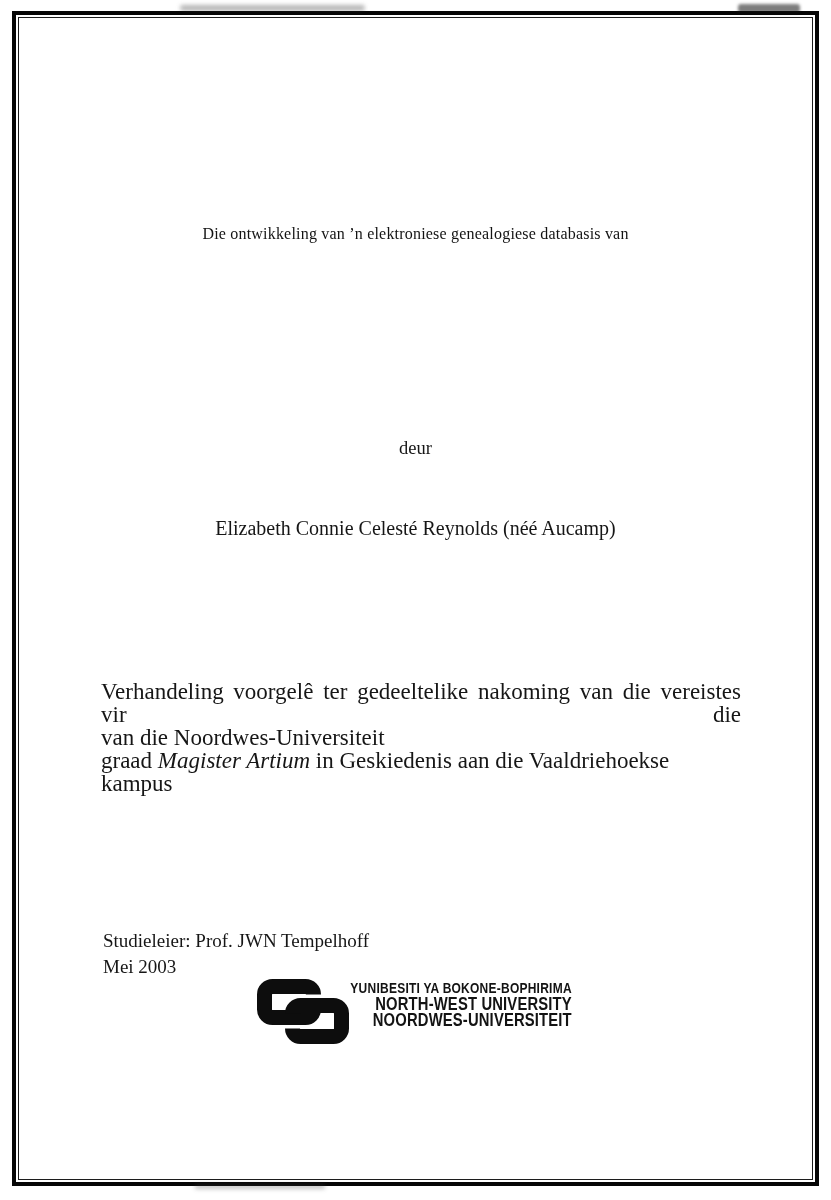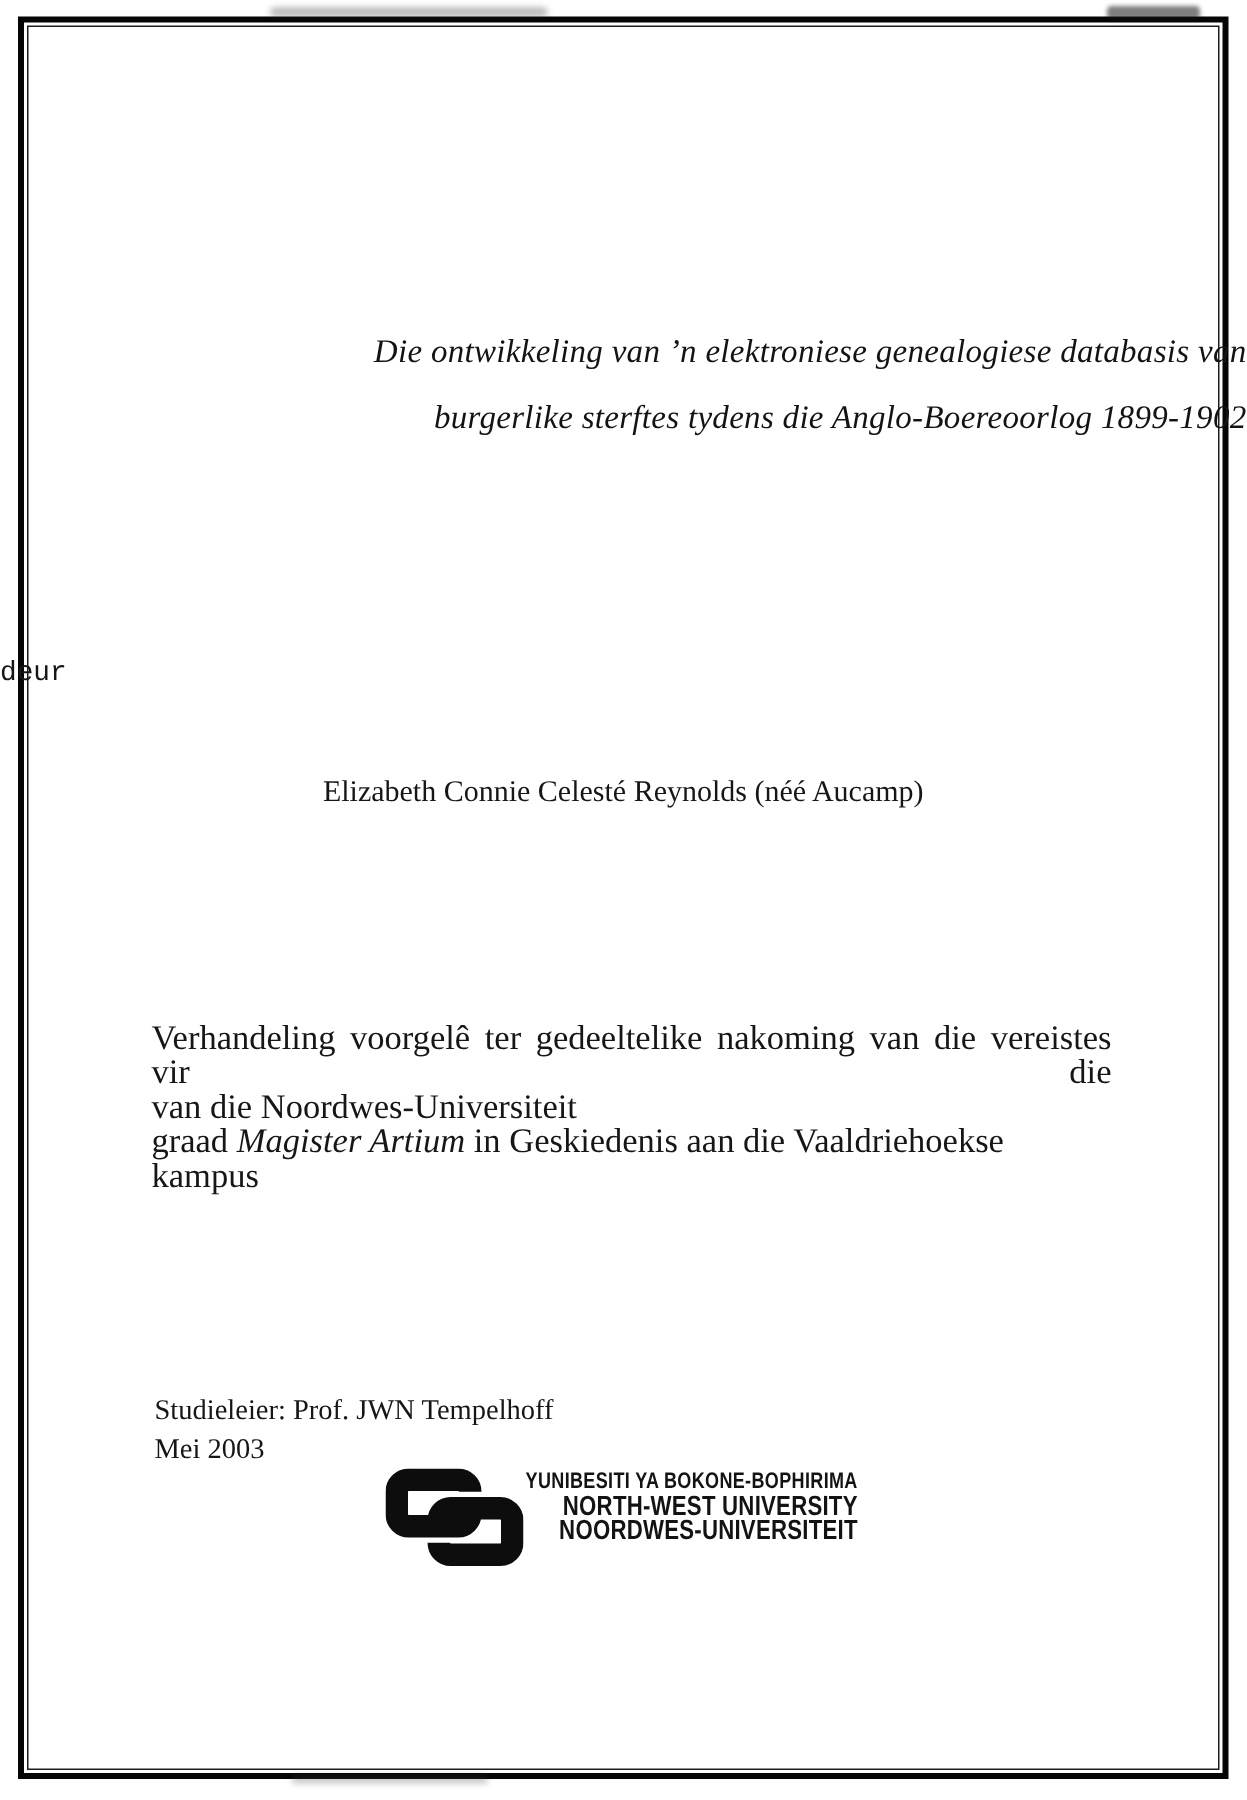--- a/index.html
+++ b/index.html
@@ -26,28 +26,27 @@
   }
 
   
   .smudge { position: absolute; pointer-events: none; }
   .s1 { left: 180px; top: 5px; width: 185px; height: 6px; background: rgba(45,45,45,.35); filter: blur(2px); border-radius: 3px; }
   .s2 { left: 738px; top: 4px; width: 62px; height: 9px; background: rgba(18,18,18,.55); filter: blur(1.5px); border-radius: 3px; }
   .s3 { left: 195px; bottom: 11px; width: 130px; height: 5px; background: rgba(60,60,60,.3); filter: blur(2px); }
 
   .title {
     position: absolute; top: 212px; left: 0; width: 100%;
-    text-align: right;
-    font-size: 22px; line-height: 44px; letter-spacing: 0.2px;
+    text-align: center;
+    font-size: 16px; line-height: 44px; letter-spacing: 0.2px;
     color: #131313;
-    font-style: italic;
   }
   .byline {
     position: absolute; top: 438px; left: 0; width: 100%;
-    text-align: left; font-size: 18.5px; font-family: Liberation Mono, monospace;
+    text-align: center; font-size: 18.5px;
   }
   .author {
     position: absolute; top: 517px; left: 0; width: 100%;
     text-align: center; font-size: 20px;
   }
   .statement {
     position: absolute; top: 680px; left: 101px; width: 640px;
     font-size: 23px; line-height: 23px;
   }
   .statement .just { text-align: justify; text-align-last: justify; }
@@ -77,21 +76,20 @@
   <div class="frame-outer">
     <div class="frame-inner"></div>
   </div>
 
   <div class="smudge s1"></div>
   <div class="smudge s2"></div>
   <div class="smudge s3"></div>
 
   <div class="title">
     <div>Die ontwikkeling van ’n elektroniese genealogiese databasis van</div>
-    <div>burgerlike sterftes tydens die Anglo-Boereoorlog 1899-1902</div>
   </div>
 
   <div class="byline">deur</div>
 
   <div class="author">Elizabeth Connie Celesté Reynolds (néé Aucamp)</div>
 
   <div class="statement">
     <div class="just">Verhandeling voorgelê ter gedeeltelike nakoming van die vereistes vir die</div>
     <div>van die Noordwes-Universiteit</div>
     <div><span>graad </span><i>Magister Artium</i><span> in Geskiedenis aan die Vaaldriehoekse kampus</span></div>

